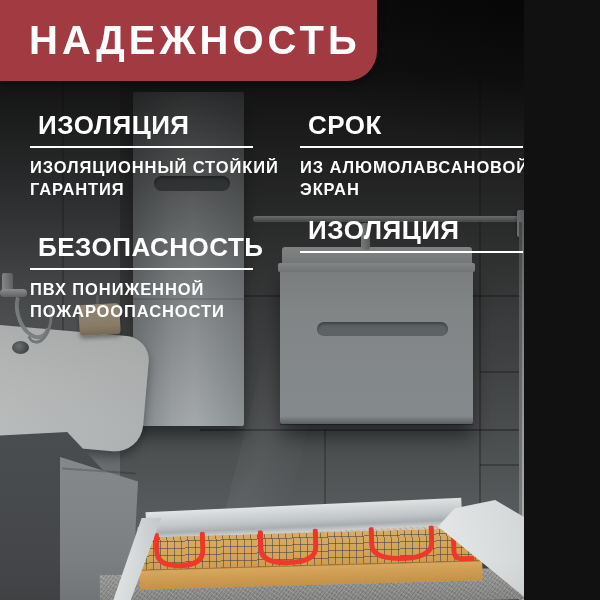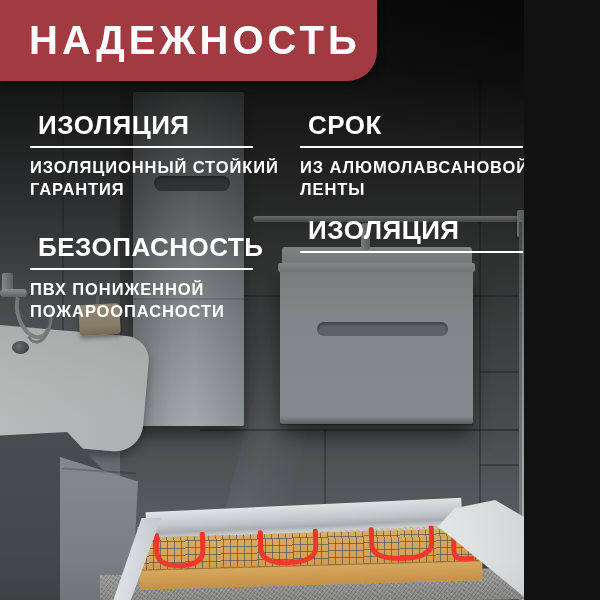--- a/index.html
+++ b/index.html
@@ -231,21 +231,21 @@
       <span style="position:static;display:block">ИЗОЛЯЦИОННЫЙ СТОЙКИЙ</span>
       <span style="position:static;display:block">ГАРАНТИЯ</span>
     </span>
   </div>
 
   <div class="feature f1">
     <span class="ftitle">СРОК</span>
     <span class="rule"></span>
     <span class="desc">
       <span style="position:static;display:block">ИЗ АЛЮМОЛАВСАНОВОЙ</span>
-      <span style="position:static;display:block">ЛЕНТЫ</span>
+      <span style="position:static;display:block">ЭКРАН</span>
     </span>
   </div>
 
   <div class="feature f2">
     <span class="ftitle">БЕЗОПАСНОСТЬ</span>
     <span class="rule"></span>
     <span class="desc">
       <span style="position:static;display:block">ПВХ ПОНИЖЕННОЙ</span>
       <span style="position:static;display:block">ПОЖАРООПАСНОСТИ</span>
     </span>

